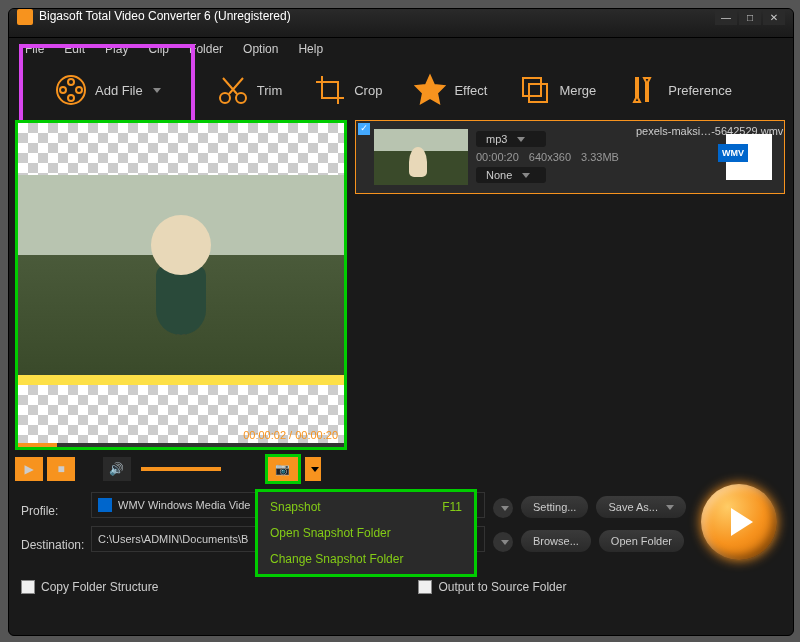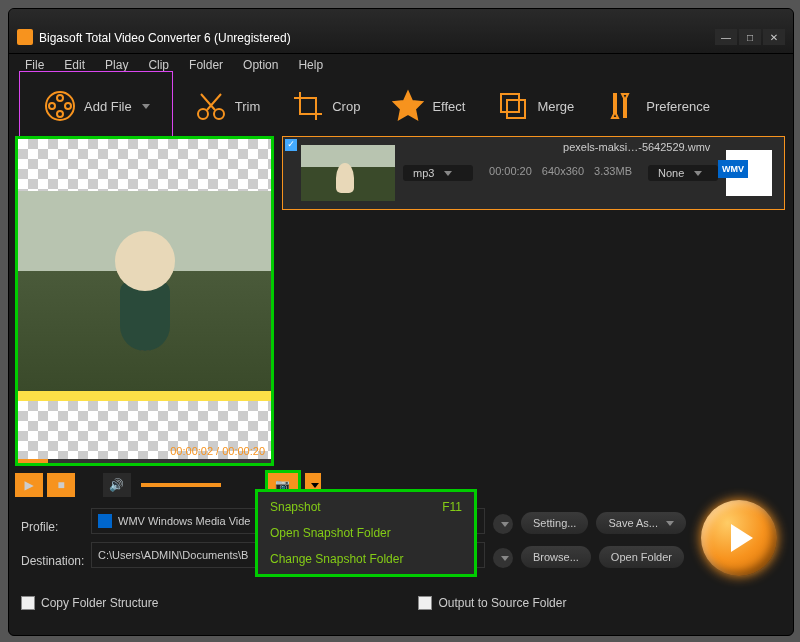--- a/index.html
+++ b/index.html
@@ -1,48 +1,48 @@
 <!DOCTYPE html>
 <html><head>
 <meta charset="utf-8">
 <style>
 html,body{margin:0;padding:0;background:#555;font-family:Arial,sans-serif;font-size:12px;color:#ccc}
 .window{width:784px;height:626px;margin:8px;background:#1a1a1a;border:1px solid #000;border-radius:6px;position:relative;overflow:hidden}
-.titlebar{height:28px;background:linear-gradient(#2a2a2a,#1a1a1a);display:flex;align-items:flex-end;padding:8px 8px;border-bottom:1px solid #000}
+.titlebar{height:28px;background:linear-gradient(#2a2a2a,#1a1a1a);display:flex;align-items:flex-start;padding:0 8px;border-bottom:1px solid #000}
 .title-icon{width:16px;height:16px;background:#f7931e;border-radius:2px;margin-right:6px}
 .title-text{color:#fff;font-size:12px;flex:1}
 .winbtns{display:flex;gap:2px}
 .winbtn{width:22px;height:16px;background:#2a2a2a;color:#ccc;font-size:10px;display:flex;align-items:center;justify-content:center;cursor:pointer}
 .menubar{height:22px;display:flex;align-items:center;padding:0 8px;gap:4px}
 .menuitem{padding:2px 8px;color:#ccc;font-size:12px;cursor:pointer}
 .toolbar{height:60px;display:flex;align-items:center;padding:0 10px;gap:10px}
 .tool{display:flex;align-items:center;gap:6px;padding:4px 10px;cursor:pointer;color:#ccc;font-size:13px}
 .tool-icon{width:36px;height:36px;display:flex;align-items:center;justify-content:center}
 .tool-icon svg{stroke:#f7931e;fill:none;stroke-width:2}
-.addfile-box{border:1px solid #d946ef;padding:12px}
+.addfile-box{border:4px solid #d946ef;padding:20px}
 .dropdown-arrow{width:0;height:0;border-left:4px solid transparent;border-right:4px solid transparent;border-top:5px solid #888;margin-left:4px}
 .body{display:flex;height:330px}
 .preview-pane{width:326px;border:3px solid #0c0;margin-left:6px;position:relative;background:#fde047}
 .checker{position:absolute;inset:0;background:repeating-conic-gradient(#ccc 0% 25%,#fff 0% 50%) 0 0/20px 20px}
 .checker.top{height:52px}
 .checker.bot{bottom:0;top:auto;height:62px}
 .preview-img{position:absolute;top:52px;left:0;right:0;height:200px;background:linear-gradient(#b8c4b0 40%,#4a5a3a 40%,#3a4a2a);display:flex;align-items:center;justify-content:center}
 .person{width:70px;height:120px;position:relative}
 .hat{width:60px;height:60px;border-radius:50%;background:#e8d8b8;position:absolute;top:0;left:5px}
 .hair{width:30px;height:80px;background:#a05020;position:absolute;top:40px;left:20px;border-radius:0 0 15px 15px}
 .dress{width:50px;height:70px;background:#2a4a3a;position:absolute;top:50px;left:10px;border-radius:10px 10px 25px 25px}
 .timecode{position:absolute;right:6px;bottom:6px;color:#f7931e;font-size:11px}
 .progress{position:absolute;bottom:0;left:0;right:0;height:4px;background:#333}
 .progress-fill{height:100%;background:#f7931e;width:12%}
 .filelist{flex:1;margin:0 8px}
 .fileitem{border:1px solid #f7931e;height:64px;display:flex;align-items:center;gap:8px;padding:4px;background:#2a2a2a;position:relative}
 .check{position:absolute;top:2px;left:2px;width:12px;height:12px;background:#4af;color:#fff;font-size:9px;text-align:center}
 .thumb{width:94px;height:56px;background:linear-gradient(#b8c4b0 40%,#3a4a2a 40%);margin-left:14px;position:relative}
 .thumb .mini{position:absolute;top:18px;left:35px;width:18px;height:30px;background:#e8d8b8;border-radius:50% 50% 5px 5px}
-.filemeta{flex:1;display:flex;gap:16px}
+.filemeta{flex:1;display:flex;flex-direction:column;gap:4px}
 .pill{background:#1a1a1a;padding:2px 10px;border-radius:3px;font-size:11px;width:50px;display:inline-flex;align-items:center;gap:6px}
 .metarow{display:flex;gap:10px;font-size:11px;color:#999}
 .filename{color:#ccc;font-size:11px;position:absolute;top:4px;left:280px}
 .fmt-icon{width:46px;height:46px;background:#fff;position:relative;margin-right:8px}
 .fmt-badge{position:absolute;top:10px;left:-8px;background:#0066cc;color:#fff;font-size:9px;padding:4px 4px;font-weight:bold}
 .controls{height:30px;display:flex;align-items:center;gap:4px;margin-left:6px;margin-top:4px}
 .ctrl-btn{width:28px;height:24px;background:#f7931e;display:flex;align-items:center;justify-content:center;cursor:pointer}
 .ctrl-btn.dark{background:#2a2a2a;color:#f7931e}
 .vol-slider{width:80px;height:4px;background:#f7931e;margin:0 6px}
 .cam-btn{width:30px;height:24px;background:#f7931e;display:flex;align-items:center;justify-content:center;border:3px solid #0c0;box-sizing:content-box}

